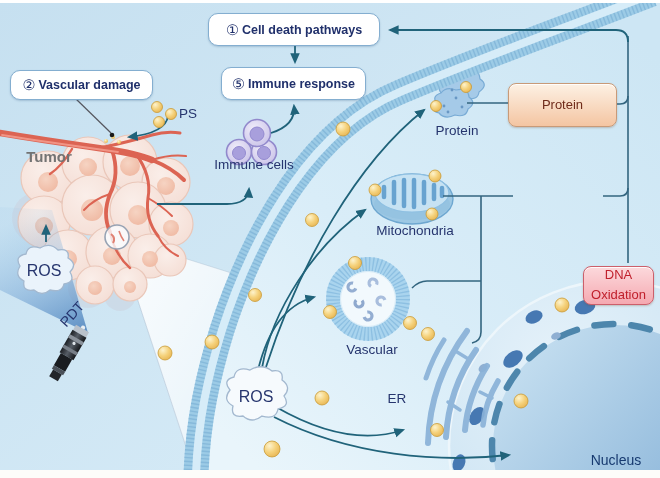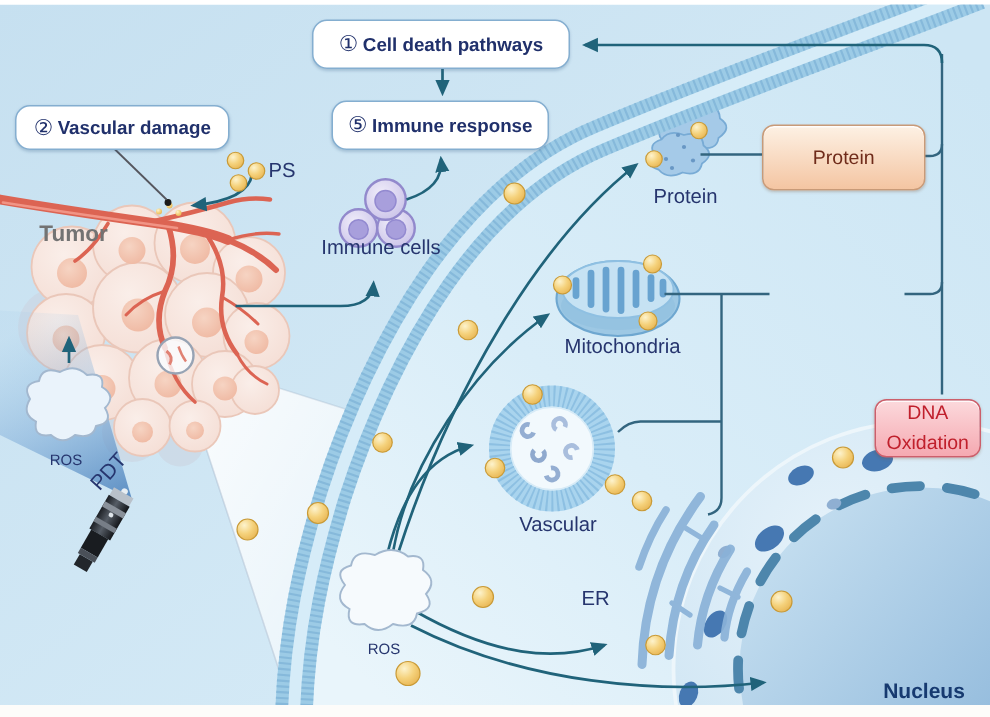--- a/index.html
+++ b/index.html
@@ -1,24 +1,24 @@
 <!DOCTYPE html>
 <html><head>
 <meta charset="utf-8">
 <style>
   html,body{margin:0;padding:0;background:#fff;}
   #fig{position:relative;width:660px;height:478px;background:#fff;overflow:hidden;
        font-family:"Liberation Sans",sans-serif;}
   #art{position:absolute;left:0;top:0;}
   .lbl{position:absolute;transform:translate(-50%,-50%);white-space:nowrap;
        color:#26356e;font-size:13.5px;line-height:1;}
-  .lbl.bold{font-weight:bold;text-align:center;}
+  .lbl.bold{font-weight:normal;text-align:center;}
   .lbl.tumor{color:#737373;font-size:15px;font-weight:bold;}
   .lbl.rot{transform:translate(-50%,-50%) rotate(-48deg);font-size:14px;}
-  .lbl.ros{font-size:10px;margin-top:37px;}
+  .lbl.ros{font-size:16px;}
   .wbox{position:absolute;background:#ffffff;border:1.5px solid #84aed0;border-radius:10px;
         display:flex;align-items:center;justify-content:center;
         font-size:12.5px;font-weight:bold;color:#20306b;
         box-shadow:0 1px 2px rgba(60,100,140,.28);}
   .wbox .num{font-size:14.5px;font-weight:normal;margin-right:3px;}
   .obox{position:absolute;background:linear-gradient(#fdf1e4,#f4c5a2);border:1px solid #c89a78;
         border-radius:8px;display:flex;flex-direction:column;align-items:center;justify-content:center;
         color:#6f2b1a;font-size:13px;line-height:1.3;text-align:center;
         box-shadow:inset 0 1px 0 rgba(255,255,255,.85),0 1px 2px rgba(120,80,50,.3);}
   .obox.pink{background:linear-gradient(#fcd9dc,#f5a9b1);border-color:#cc5f6b;color:#c0202c;justify-content:space-between;}

